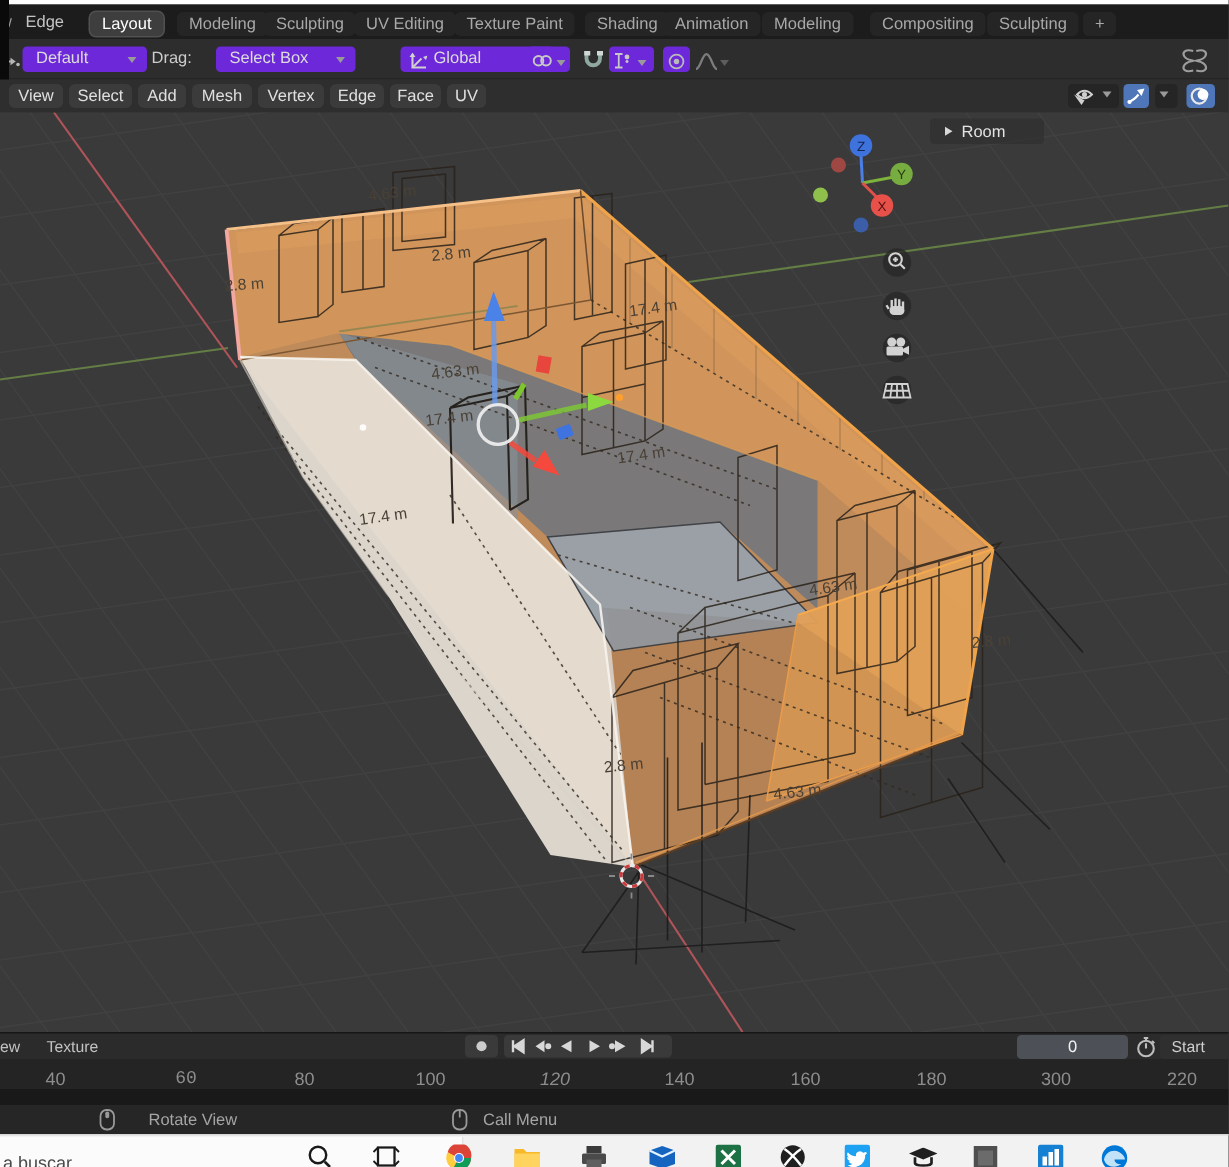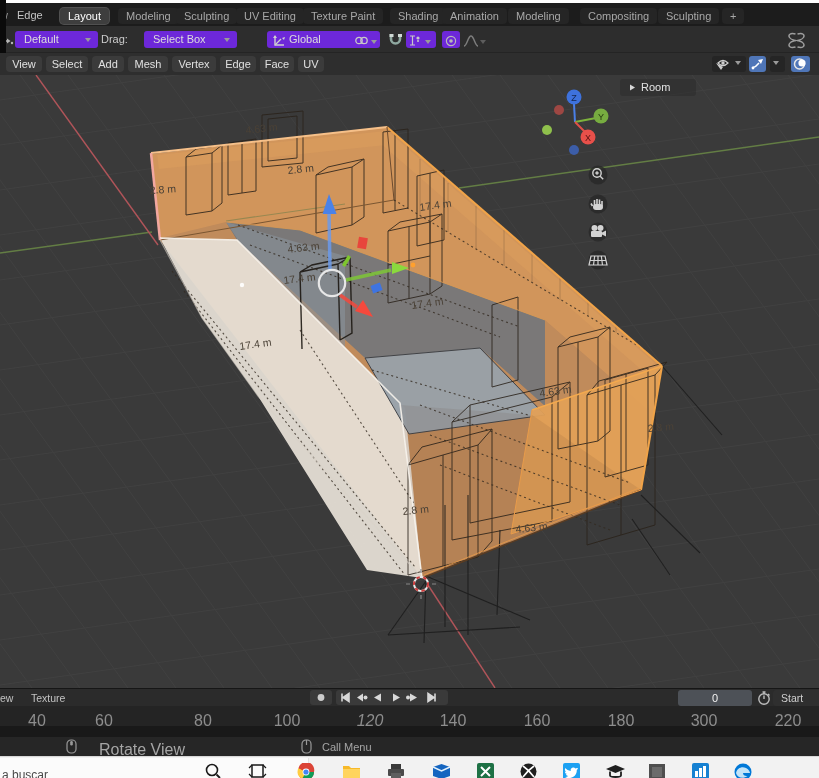--- a/index.html
+++ b/index.html
@@ -14,21 +14,21 @@
 #ruler{left:0;top:706px;width:819px;height:20px;background:#242424;}
 #darkband{left:0;top:726px;width:819px;height:11px;background:#191919;}
 #status{left:0;top:737px;width:819px;height:19px;background:#262626;}
 #taskbar{left:0;top:756px;width:819px;height:22px;background:#f2f2f2;border-top:1px solid #d8d8d8;}
 .tab{position:absolute;top:5px;height:16px;line-height:16px;color:#a8a8a8;font-size:11px;padding:0 8px;background:#252525;border-radius:4px;}
 .tabact{background:#3e3e3e !important;color:#fff;box-shadow:0 0 0 1px #505050;}
 .menu{color:#c5c5c5;font-size:11px;}
 .dd{position:absolute;top:5px;height:17px;background:#6d28d9;border-radius:3px;color:#dcdcdc;font-size:11px;line-height:17px;}
 .caret{width:0;height:0;border-left:3.5px solid transparent;border-right:3.5px solid transparent;border-top:4.5px solid #9a9a9a;display:inline-block;}
 .btn3{position:absolute;top:3px;height:16px;line-height:16px;background:#3b3b3b;border-radius:4px;color:#e0e0e0;font-size:11px;text-align:center;}
-.num{position:absolute;top:6px;color:#8d8d8d;font-size:16px;transform:translateX(-50%);}
+.num{position:absolute;top:6px;color:#8d8d8d;font-size:12px;transform:translateX(-50%);}
 </style>
 </head>
 <body>
 <div class="abs" id="whitetop"></div>
 <div class="abs" id="topbar">
   <span class="abs menu" style="left:0px;top:6px;color:#9a9a9a;">w</span>
     <span class="abs menu" style="left:17px;top:6px;">Edge</span>
   <span class="tab tabact" style="left:60px;text-align:right;">Layout</span>
   <span class="tab" style="left:118px;">Modeling</span>
   <span class="tab" style="left:176px;">Sculpting</span>
@@ -330,37 +330,37 @@
   </svg>
   <span class="abs" style="left:678px;top:1px;width:74px;height:16px;background:#4d5157;border-radius:3px;color:#f2f2f2;font-size:11px;text-align:center;line-height:16px;">0</span>
   <svg class="abs" style="left:756px;top:1px;" width="16" height="16" viewBox="0 0 16 16">
       <circle cx="8" cy="9" r="5.2" fill="none" stroke="#bdbdbd" stroke-width="1.4"></circle>
       <path d="M8 9 L8 5.5 M6.5 2 L9.5 2 M8 2 L8 4 M12 4 L13.5 5.5" stroke="#bdbdbd" stroke-width="1.4"></path>
     </svg>
   <span class="abs" style="left:773px;top:1px;width:46px;height:16px;background:#2f2f2f;border-radius:3px 0 0 3px;color:#cfcfcf;font-size:10.5px;line-height:16px;padding-left:8px;">Start</span>
 </div>
 <div class="abs" id="ruler">
   <span class="num" style="left:37px;">40</span>
-  <span class="num" style="left:104px;">60</span>
+  <span class="num" style="left:124px;font-family:Liberation Mono, monospace;">60</span>
   <span class="num" style="left:203px;">80</span>
   <span class="num" style="left:287px;">100</span>
   <span class="num" style="left:370px;font-style:italic;">120</span>
   <span class="num" style="left:453px;">140</span>
   <span class="num" style="left:537px;">160</span>
   <span class="num" style="left:621px;">180</span>
   <span class="num" style="left:704px;">300</span>
   <span class="num" style="left:788px;">220</span>
 </div>
 <div class="abs" id="darkband"></div>
 <div class="abs" id="status">
   <svg class="abs" style="left:66px;top:2px;" width="11" height="15" viewBox="0 0 11 15">
       <rect x="1" y="1" width="9" height="13" rx="4" fill="none" stroke="#999999" stroke-width="1.2"></rect>
       <rect x="4.2" y="2" width="2.6" height="4.5" rx="1.2" fill="#999999"></rect>
     </svg>
-  <span class="abs" style="left:87px;top:4px;color:#a5a5a5;font-size:16px;padding-left:12px;">Rotate View</span>
+  <span class="abs" style="left:87px;top:4px;color:#a5a5a5;font-size:11px;padding-left:12px;">Rotate View</span>
   <svg class="abs" style="left:301px;top:2px;" width="11" height="15" viewBox="0 0 11 15">
       <rect x="1" y="1" width="9" height="13" rx="4" fill="none" stroke="#999999" stroke-width="1.2"></rect>
       <path d="M5.5 1 L5.5 6" stroke="#999999" stroke-width="1.2"></path>
     </svg>
   <span class="abs" style="left:322px;top:4px;color:#a5a5a5;font-size:11px;">Call Menu</span>
 </div>
 <div class="abs" id="taskbar">
   <span class="abs" style="left:0px;top:1px;width:308px;height:21px;background:#fbfbfb;border-right:1px solid #e2e2e2;"></span>
   <span class="abs" style="left:2px;top:11px;color:#4a4a4a;font-size:12px;">a buscar</span>
   <svg class="abs" style="left:204px;top:6px;" width="18" height="16" viewBox="0 0 18 16">

